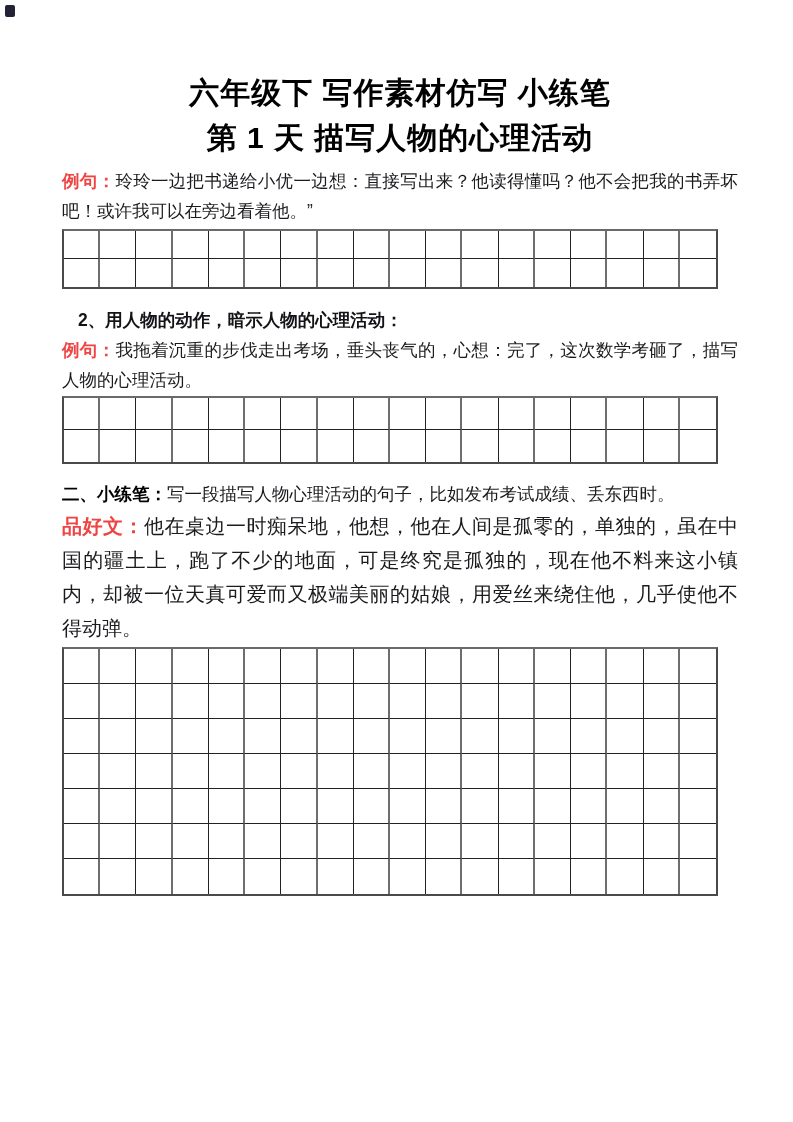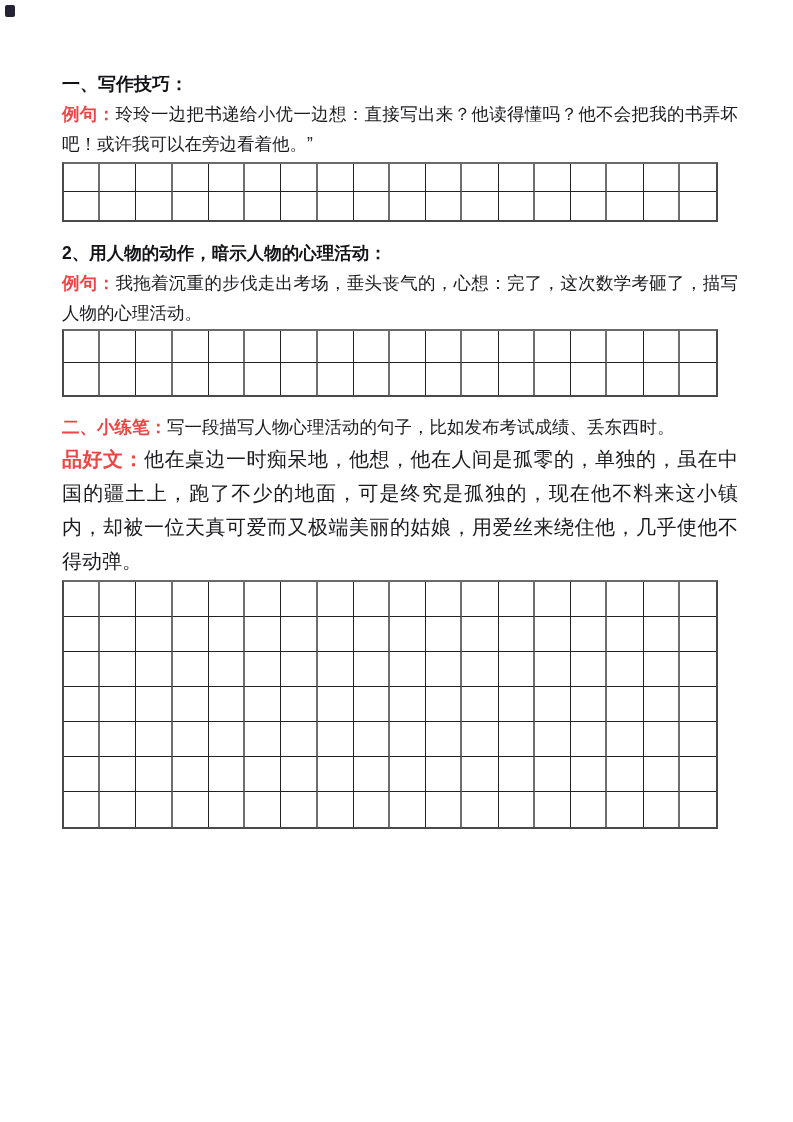--- a/index.html
+++ b/index.html
@@ -31,21 +31,21 @@
     font-weight:bold;font-size:17.5px;line-height:29px;color:#141418;
     margin-top:4px;
   }
   .para{
     font-size:17.5px;line-height:30px;text-align:justify;
   }
   .para-wide{
     font-size:20px;line-height:34px;text-align:justify;
   }
   .label-plum{font-weight:bold;color:#ef4444;}
-  .label-dark{font-weight:bold;color:#ef4444;}
+  .label-dark{font-weight:bold;color:#000000;}
   .attribution{
     font-size:17.5px;line-height:30px;text-align:right;color:#20202a;
   }
   .grid{
     display:grid;width:656px;
     border:2px solid #4a4a4a;border-top-color:#6a6a6a;
     box-sizing:border-box;
   }
   .grid-1{margin-top:3px;}
   .grid-2{margin-top:1px;}
@@ -53,32 +53,35 @@
   .cell{
     border-right:1px solid #222;border-bottom:1px solid #222;
     box-sizing:border-box;
   }
   .cell.alt{border-right-color:#6e6e6e;border-right-width:2px;}
   .cell.last-col{border-right:none;}
   .cell.last-row{border-bottom:none;}
   .grid-1 .cell{height:28px;}
   .grid-2 .cell{height:32px;}
   .grid-3 .cell{height:35px;}
-  .mt-point2{margin-top:17px;}
+  .mt-point2{margin-top:17px;margin-left:16px;}
   .mt-s2{margin-top:15px;}
 </style>
 </head>
 <body>
 
 <div class="corner-mark"></div>
 
 <div class="content">
 
-
-  <p class="heading">一、写作技巧：</p>
+  <h1 class="title-block">
+    <span class="title-line">六年级下 写作素材仿写 小练笔</span>
+    <span class="title-line">第 1 天 描写人物的心理活动</span>
+  </h1>
+
 
 
   <p class="para"><span class="label-plum">例句：</span><span>玲玲一边把书递给小优一边想：直接写出来？他读得懂吗？他不会把我的书弄坏吧！或许我可以在旁边看着他。”</span></p>
 
   <div class="grid grid-1" style="grid-template-columns: repeat(18, 1fr);">
       <div class="cell alt"></div>
       <div class="cell"></div>
       <div class="cell alt"></div>
       <div class="cell"></div>
       <div class="cell alt"></div>

